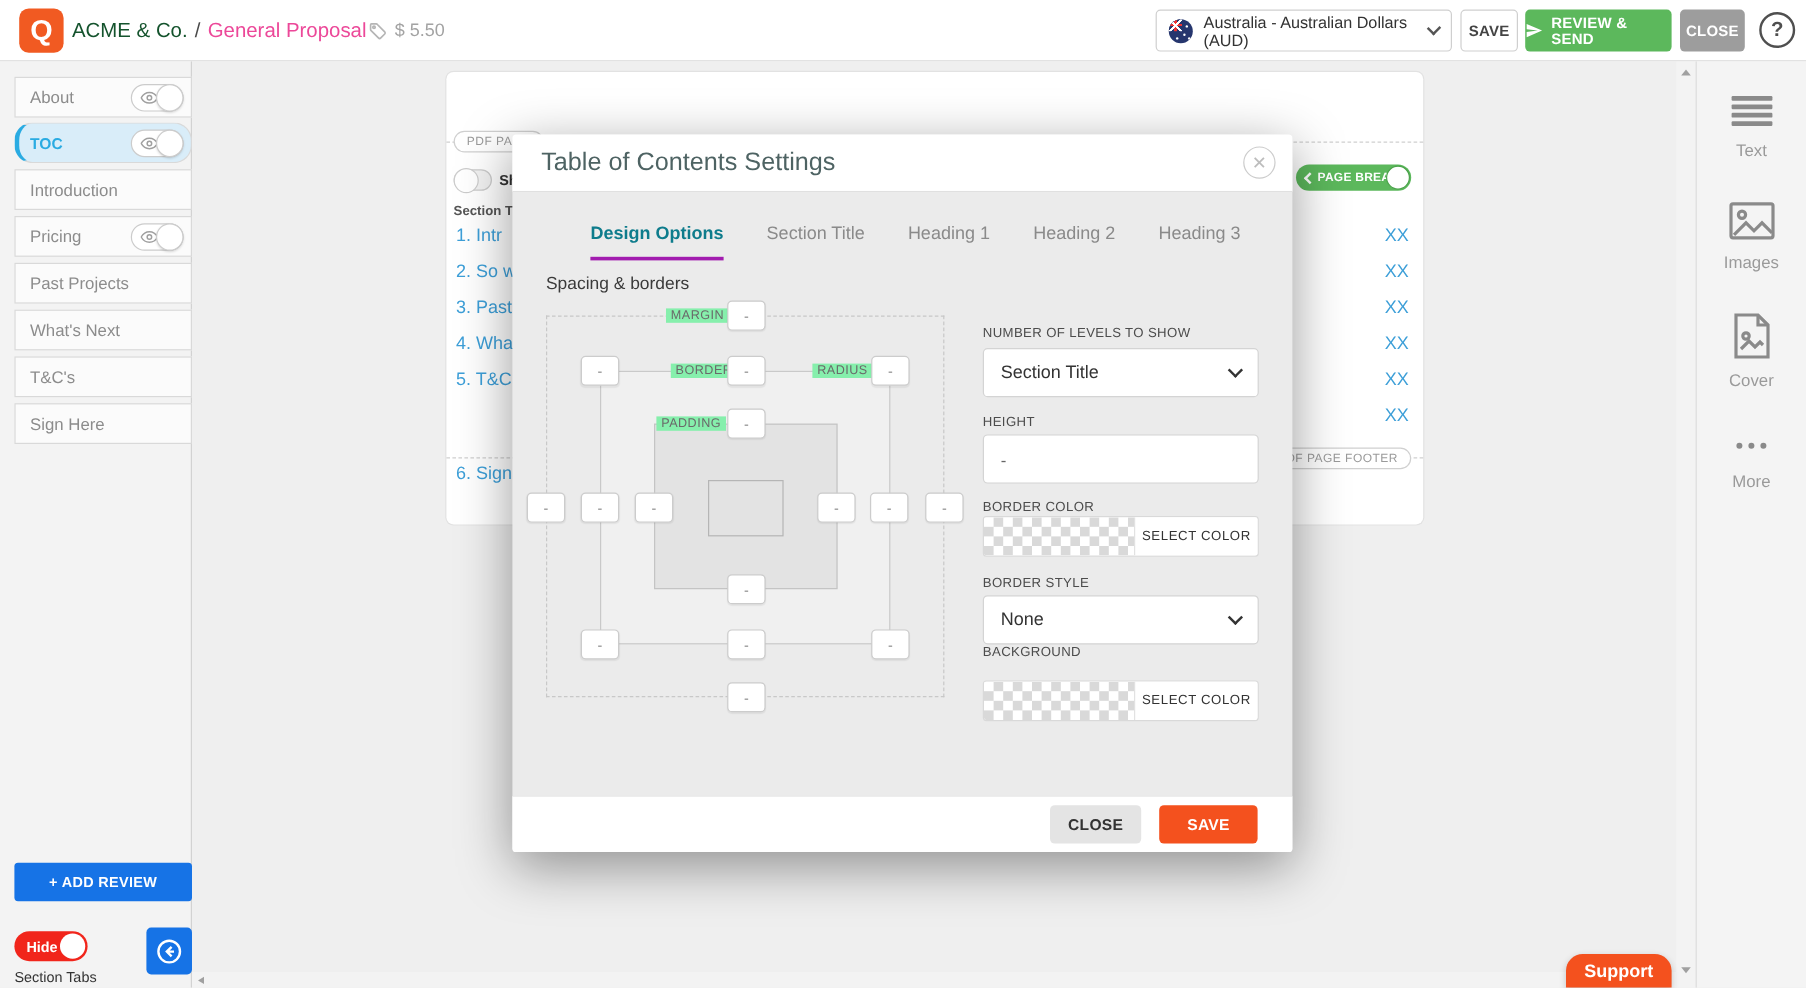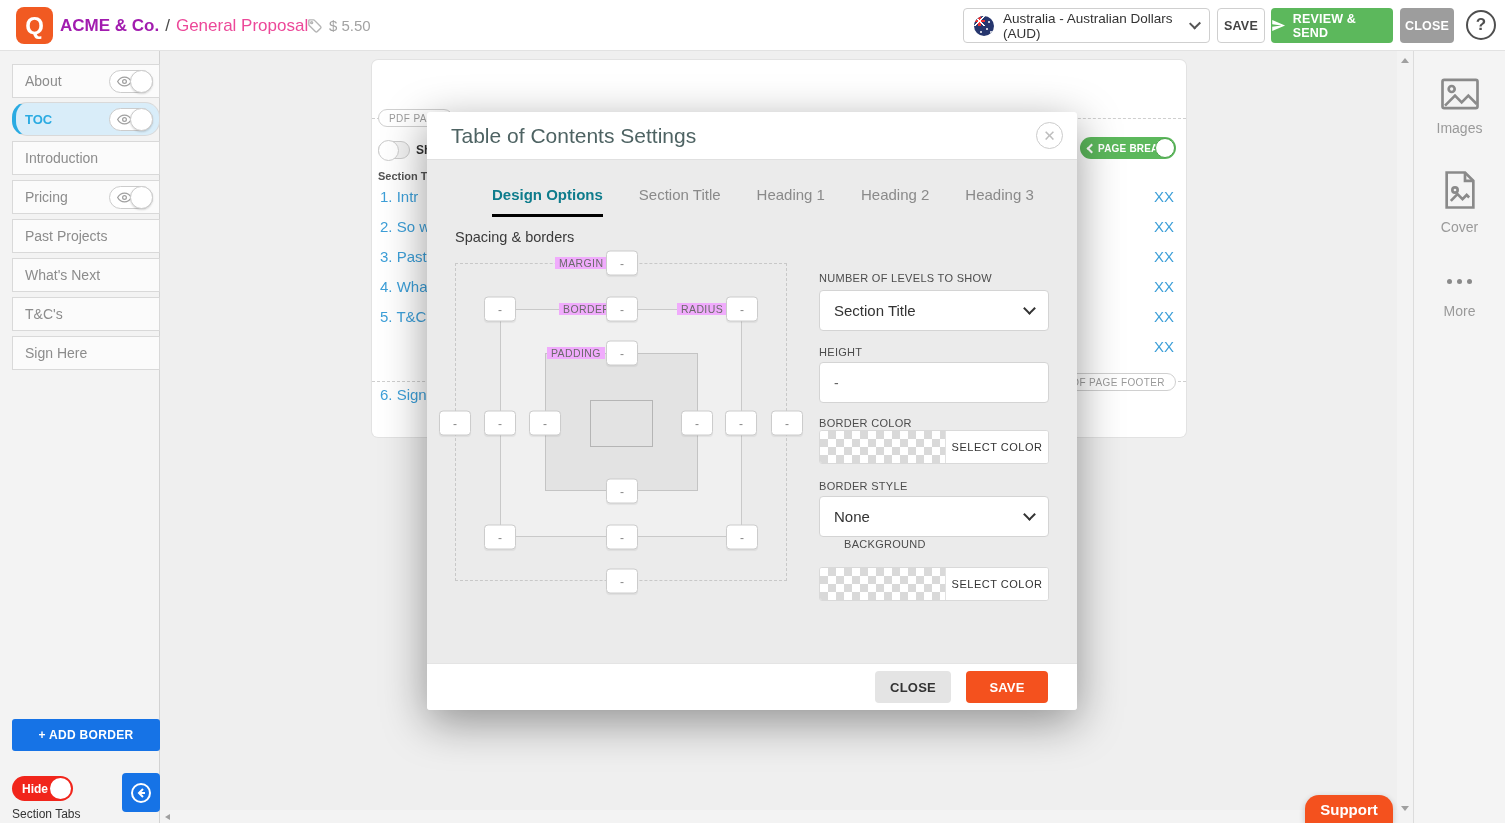--- a/index.html
+++ b/index.html
@@ -7,21 +7,21 @@
     font-family:"Liberation Sans", sans-serif; }
 
   
   .topbar { position:absolute; left:0; top:0; width:1505px; height:51px; background:#fff;
     border-bottom:1px solid #e2e2e2; z-index:50; }
   .logo { position:absolute; left:16px; top:7px; width:37px; height:37px; background:#f15a22;
     border-radius:8px; color:#fff; font-weight:bold; font-size:24px; display:flex;
     align-items:center; justify-content:center; }
   .crumb { position:absolute; left:60px; top:0; height:51px; display:flex; align-items:center;
     font-size:17px; gap:6px; }
-  .crumb .co { color:#a21caf;font-weight:bold; }
+  .crumb .co { color:#14532d; }
   .crumb .sep { color:#4a4a4a; }
   .crumb .doc { color:#ec4899; }
   .price-wrap { position:absolute; left:306px; top:0; height:51px; display:flex; align-items:center;
     gap:6px; color:#a3a3a3; font-size:15px; }
   .currency { position:absolute; left:963px; top:8px; width:247px; height:35px; background:#fff;
     border:1px solid #cfcfcf; border-radius:4px; display:flex; align-items:center; gap:9px;
     padding:0 10px; font-size:13.5px; color:#333; cursor:pointer; }
   .flag { width:20px; height:20px; border-radius:50%; background:#26366e; position:relative; overflow:hidden; flex:0 0 20px; }
   .flag i { position:absolute; left:0; top:0; width:11px; height:10px;
     background:
@@ -96,28 +96,28 @@
   .modal { position:absolute; left:267px; top:61px; width:650px; height:598px; background:#ebebeb;
     border-radius:3px; box-shadow:0 12px 45px rgba(0,0,0,.4); z-index:30; }
   .m-head { position:absolute; left:0; top:0; width:100%; height:48px; background:#fff;
     border-bottom:1px solid #e0e0e0; display:flex; align-items:center; padding-left:24px;
     font-size:21px; color:#4e6363; border-radius:3px 3px 0 0; }
   .m-x { position:absolute; right:14px; top:10px; width:27px; height:27px; border:1px solid #ccc;
     border-radius:50%; color:#bdbdbd; font-size:15px; display:flex; align-items:center;
     justify-content:center; cursor:pointer; }
   .m-tabs { position:absolute; left:65px; top:74px; display:flex; gap:36px; font-size:15px; color:#8a8a8a; }
   .m-tab { cursor:pointer; padding-bottom:11px; }
-  .m-tab.on { color:#0e7c8c; font-weight:bold; border-bottom:3px solid #000000; }
+  .m-tab.on { color:#0e7c8c; font-weight:bold; border-bottom:3px solid #a21caf; }
   .sp-label { position:absolute; left:28px; top:117px; font-size:14.5px; color:#3a3a3a; }
   .rect { position:absolute; }
   .r-margin { left:28px; top:151px; width:332px; height:318px; border:1px dashed #c8c8c8; }
   .r-border { left:73px; top:197px; width:242px; height:228px; border:1px solid #c9c9c9; background:#f0f0f0; }
   .r-pad { left:118px; top:241px; width:153px; height:138px; border:1px solid #c4c4c4; background:#e3e3e3; }
   .r-content { left:163px; top:288px; width:63px; height:47px; border:1px solid #b5b5b5; }
-  .dlab { position:absolute; font-size:10.5px; color:#6a6a6a; background:#f0abfc; padding:0 4px;
+  .dlab { position:absolute; font-size:10.5px; color:#6a6a6a; background:#86efac; padding:0 4px;
     letter-spacing:.4px; transform:translateY(-50%); }
   .mini { position:absolute; width:32px; height:25px; background:#fff; border:1px solid #ccc;
     border-radius:4px; font-size:12px; color:#888; display:flex; align-items:center;
     justify-content:center; transform:translate(-50%,-50%); box-shadow:0 1px 1px rgba(0,0,0,.06);
     cursor:text; }
   .flabel { font-size:11px; color:#4c4c4c; letter-spacing:.3px; position:absolute; left:392px; }
   .fselect { position:absolute; left:392px; width:230px; height:41px; background:#fff;
     border:1px solid #d4d4d4; border-radius:4px; display:flex; align-items:center;
     padding:0 14px; font-size:15px; color:#333; cursor:pointer; }
   .fselect .chev { margin-left:auto; border-color:#333; }
@@ -256,21 +256,21 @@
     <span>What's Next</span>
   </div>
   <div class="scard" style="top:246px;">
     <span>T&amp;C's</span>
   </div>
   <div class="scard" style="top:285px;">
     <span>Sign Here</span>
   </div>
 
   <div class="addsec">
-    <span>+ ADD BORDER</span>
+    <span>+ ADD REVIEW</span>
   </div>
 
   <div class="hidepill">
     <span>Hide</span>
     <span class="knob"></span>
   </div>
   <div class="sectabs">Section Tabs</div>
 
   <div class="collapse-btn">
     <svg width="24" height="24" viewBox="0 0 24 24" fill="none" stroke="#fff" stroke-width="2">
@@ -379,21 +379,21 @@
       <span class="checker"></span>
       <span class="selcolor">SELECT COLOR</span>
     </div>
 
     <div class="flabel" style="top:368px;">BORDER STYLE</div>
     <div class="fselect" style="top:384px;">
       <span>None</span>
       <span class="chev"></span>
     </div>
 
-    <div class="flabel" style="top:426px;margin-left:25px;">BACKGROUND</div>
+    <div class="flabel" style="top:426px;">BACKGROUND</div>
     <div class="colorrow" style="top:455px;">
       <span class="checker"></span>
       <span class="selcolor">SELECT COLOR</span>
     </div>
 
     <div class="m-foot">
       <div class="btn f-close">
           <span>CLOSE</span>
         </div>
       <div class="btn f-save">
@@ -407,20 +407,29 @@
 
 <div class="vscroll">
   <span class="arr arr-up"></span>
   <span class="arr arr-down"></span>
 </div>
 <div class="hscroll">
   <span class="arr arr-left"></span>
 </div>
 
 <div class="tools">
+  <div class="tool">
+    <span class="hbars">
+        <div></div>
+        <div></div>
+        <div></div>
+        <div></div>
+      </span>
+    <span class="lbl">Text</span>
+  </div>
   <div class="tool">
     <svg width="40" height="34" viewBox="0 0 24 20" fill="none" stroke="#8a8a8a" stroke-width="1.6">
         <rect x="1.5" y="1.5" width="21" height="17" rx="1"></rect>
         <circle cx="7" cy="7" r="1.8"></circle>
         <path d="M3 17l6-6 4 4 4-4 5 5"></path>
       </svg>
     <span class="lbl">Images</span>
   </div>
   <div class="tool">
     <svg width="34" height="40" viewBox="0 0 20 24" fill="none" stroke="#8a8a8a" stroke-width="1.6">

